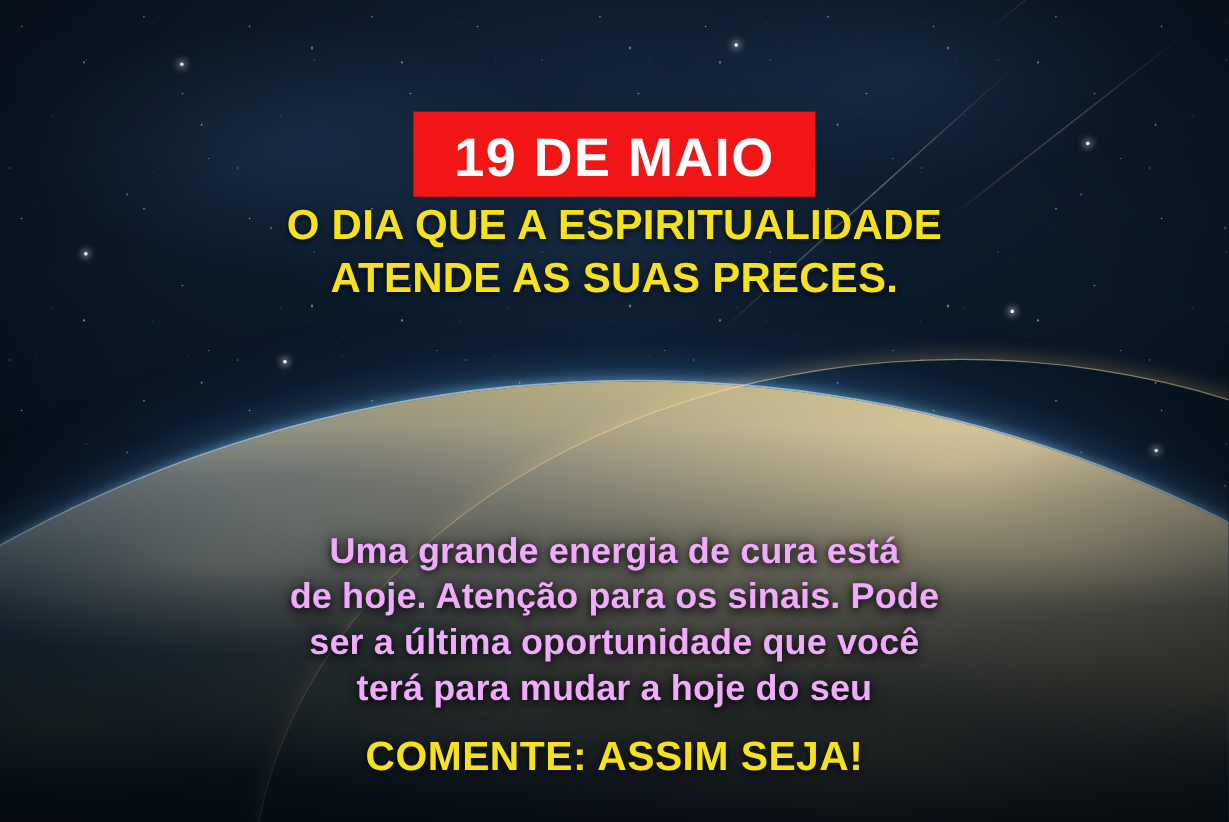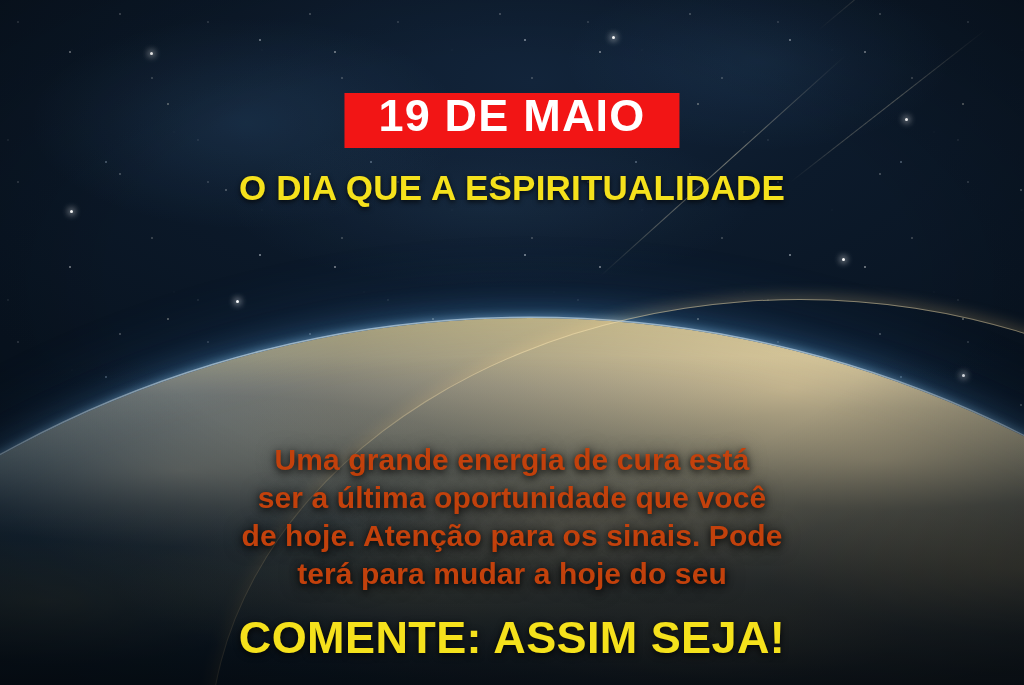--- a/index.html
+++ b/index.html
@@ -192,21 +192,21 @@
     inset: 0;
     z-index: 6;
   }
 
   .date-banner {
     position: absolute;
     left: 50%;
     transform: translateX(-50%);
     top: 93px;
     background: #f21515;
-    padding: 0 34px 10px;
+    padding: 16px 34px 10px;
     box-sizing: border-box;
   }
   .date-banner-text {
     font-size: 45px;
     line-height: 1;
     font-weight: 800;
     letter-spacing: 1.2px;
     color: #ffffff;
     white-space: nowrap;
     font-stretch: condensed;
@@ -228,41 +228,41 @@
     text-shadow: 0 2px 5px rgba(0,0,0,0.75);
   }
   .headline .l2 { display: block; }
 
   .body-copy {
     position: absolute;
     top: 441px;
     left: 0;
     right: 0;
     text-align: center;
-    color: #c2410c;
+    color: #f0abfc;
     font-size: 30px;
     font-weight: 700;
     line-height: 1.27;
     letter-spacing: 0.1px;
     padding: 0 58px;
     box-sizing: border-box;
     text-shadow:
       0 2px 7px rgba(0,0,0,0.88),
       0 0 18px rgba(0,0,0,0.55);
   }
   .body-copy span { display: block; white-space: nowrap; }
 
   .cta {
     position: absolute;
     top: 612px;
     left: 0;
     right: 0;
     text-align: center;
     color: #f5e11c;
-    font-size: 45px;
+    font-size: 34px;
     font-weight: 800;
     letter-spacing: 0.4px;
     text-shadow: 0 2px 7px rgba(0,0,0,0.85);
   }
 </style>
 </head>
 <body>
 
 <div class="poster">
 
@@ -294,25 +294,26 @@
   <div class="vignette"></div>
 
   <div class="content">
 
     <div class="date-banner">
       <div class="date-banner-text">19 DE MAIO</div>
     </div>
 
     <div class="headline">
       <span class="l1">O DIA QUE A ESPIRITUALIDADE</span>
+      <span class="l2">ATENDE AS SUAS PRECES.</span>
     </div>
 
     <div class="body-copy">
       <span>Uma grande energia de cura está</span>
+      <span>de hoje. Atenção para os sinais. Pode</span>
       <span>ser a última oportunidade que você</span>
-      <span>de hoje. Atenção para os sinais. Pode</span>
       <span>terá para mudar a hoje do seu</span>
     </div>
 
     <div class="cta">COMENTE: ASSIM SEJA!</div>
 
   </div>
 </div>
 
 </body></html>

